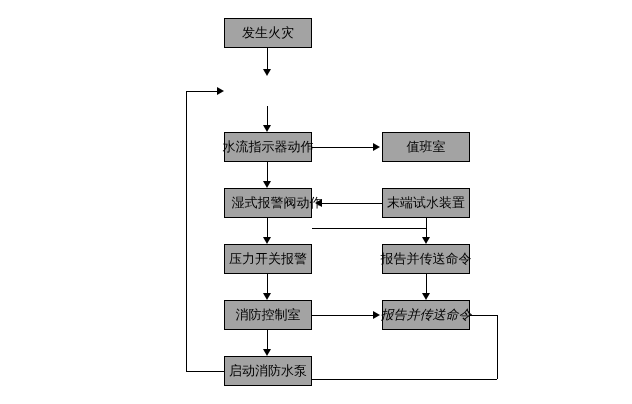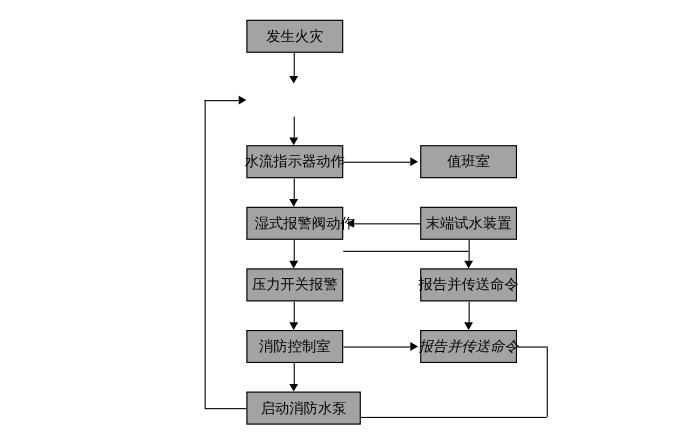--- a/index.html
+++ b/index.html
@@ -77,21 +77,21 @@
   <div class="node" style="left:382px; top:188px; width:88px; height:30px;">末端试水装置</div>
 
   <div class="node" style="left:224px; top:244px; width:88px; height:30px;text-align:center;">压力开关报警</div>
 
   <div class="node" style="left:382px; top:244px; width:88px; height:30px;">报告并传送命令</div>
 
   <div class="node" style="left:224px; top:300px; width:88px; height:30px;">消防控制室</div>
 
   <div class="node" style="left:382px; top:300px; width:88px; height:30px;font-style:italic;">报告并传送命令</div>
 
-  <div class="node" style="left:224px; top:356px; width:104px; height:30px;">启动消防水泵</div>
+  <div class="node" style="left:224px; top:356px; width:88px; height:30px;">启动消防水泵</div>
 
   <div class="line v" style="left:267px; top:48px; height:21px;"></div>
   <div class="arrow down" style="left:263px; top:69px;"></div>
 
   <div class="line v" style="left:267px; top:106px; height:19px;"></div>
   <div class="arrow down" style="left:263px; top:125px;"></div>
 
   <div class="line h" style="left:312px; top:147px; width:61px;"></div>
   <div class="arrow right" style="left:373px; top:143px;"></div>
 

